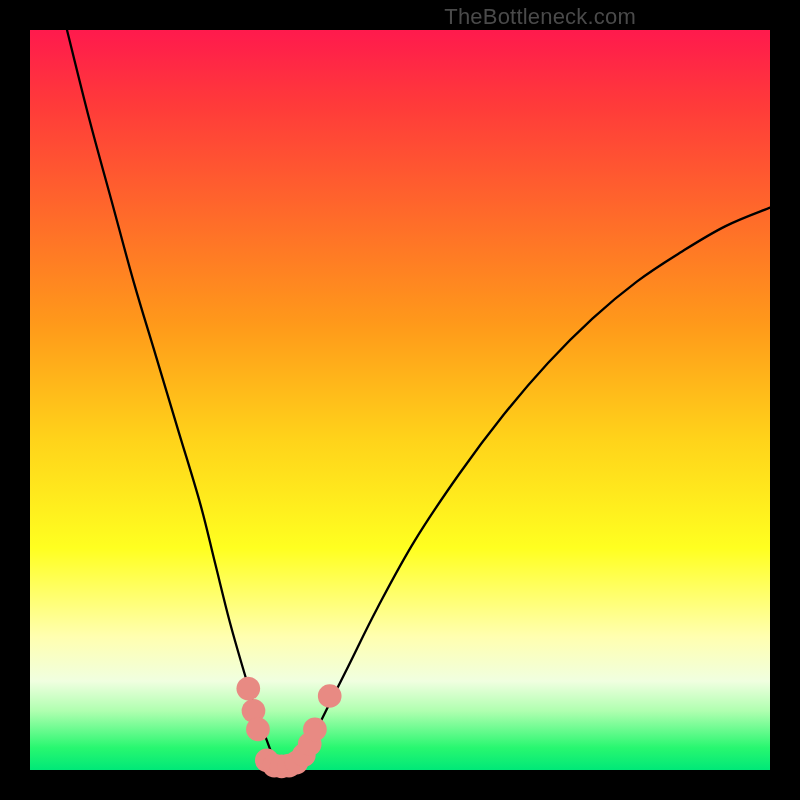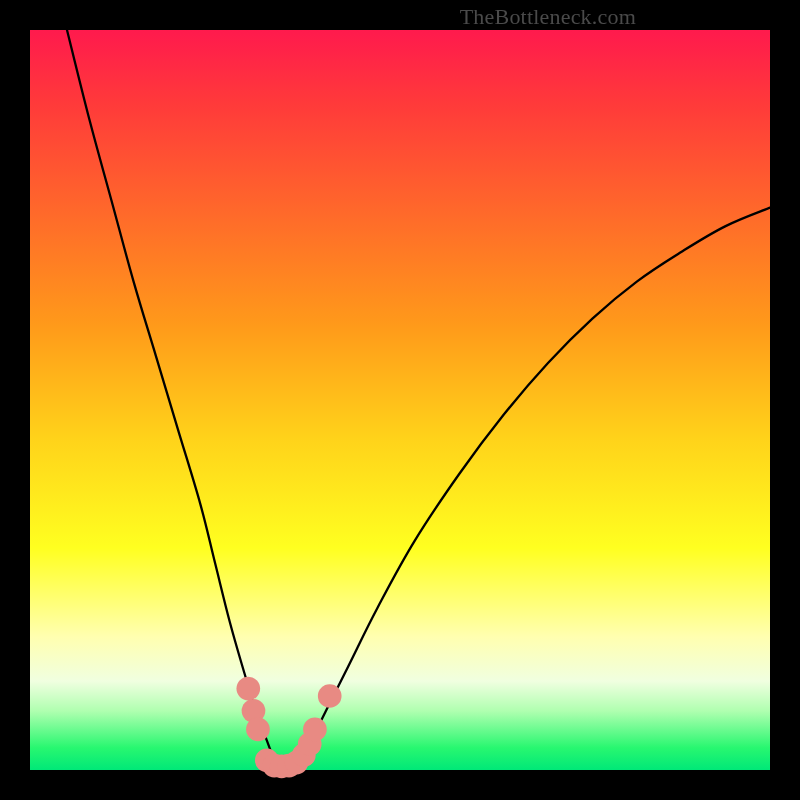--- a/index.html
+++ b/index.html
@@ -9,21 +9,20 @@
     height: 800px;
     overflow: hidden;
     background: #000;
     font-family: Arial, Helvetica, sans-serif;
   }
   .stage {
     position: relative;
     width: 648px;
     height: 800px;
     background: #000;
-    font-family: Liberation Serif, serif;
   }
   .plot-area {
     position: absolute;
     left: 30px;
     top: 30px;
     width: 740px;
     height: 740px;
     
     background: linear-gradient(
       to bottom,

